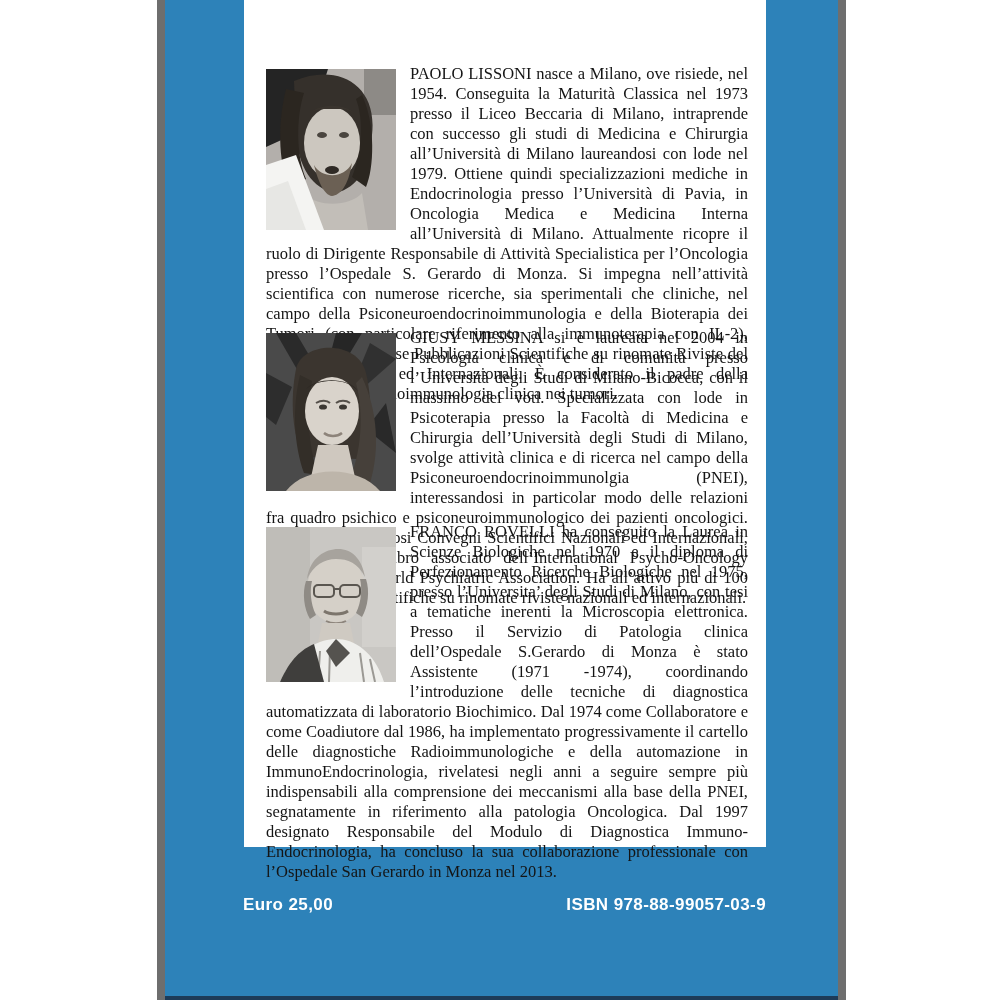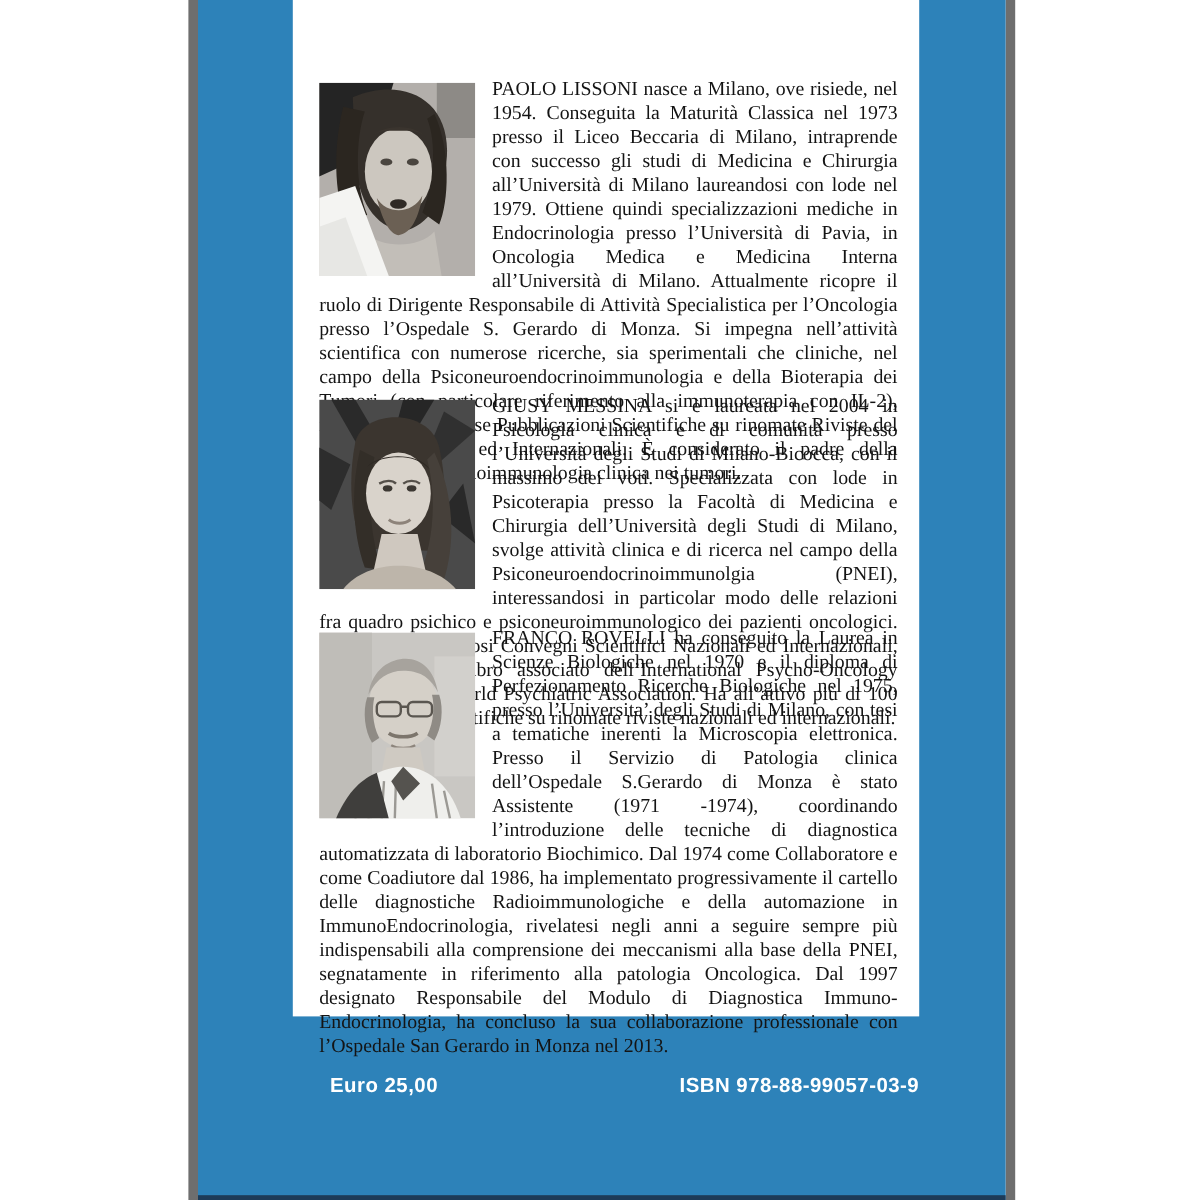--- a/index.html
+++ b/index.html
@@ -30,21 +30,21 @@
   #bio-1{top:328px;}
   #bio-2{top:522px;}
   .photo{
     float:left;margin:5px 14px 8px 0;display:block;
   }
   .footer-label{
     position:absolute;top:895px;
     font-family:"Liberation Sans", sans-serif;font-weight:bold;
     font-size:17px;color:#ffffff;letter-spacing:0.4px;white-space:nowrap;
   }
-  #price-label{left:243px;margin-left:32px;}
+  #price-label{left:243px;}
   #isbn-label{right:234px;}
 </style>
 </head>
 <body>
 
 <div class="edge-line" id="edge-left"></div>
 <div class="edge-line" id="edge-right"></div>
 
 <div class="cover">
 

